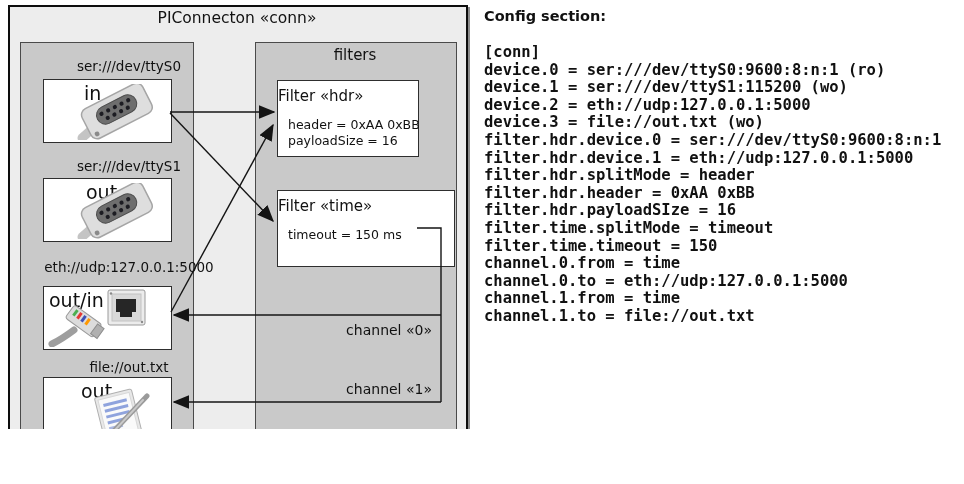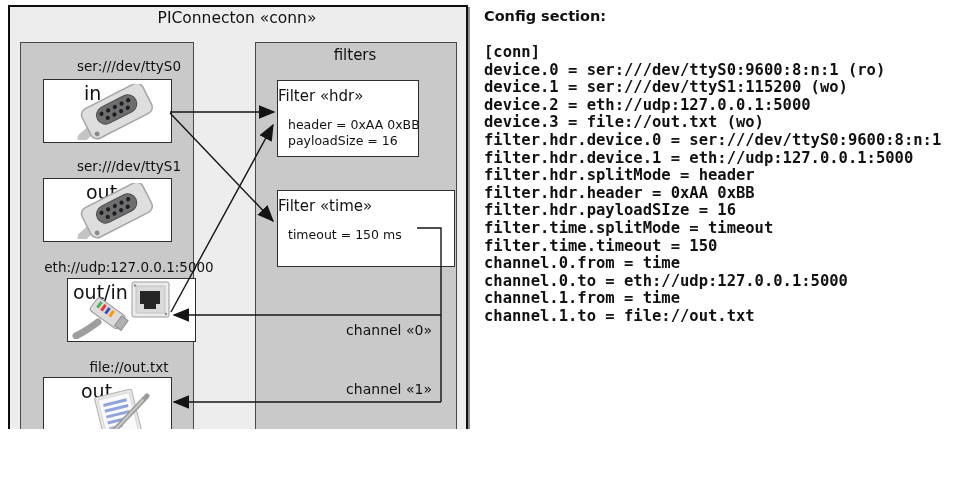--- a/index.html
+++ b/index.html
@@ -90,21 +90,21 @@
         <circle cx="35.7" cy="28.5" r="2.1" fill="#1c1c22"></circle>
           <circle cx="43.2" cy="28.5" r="2.1" fill="#1c1c22"></circle>
         <circle cx="50.7" cy="28.5" r="2.1" fill="#1c1c22"></circle>
           <circle cx="58.2" cy="28.5" r="2.1" fill="#1c1c22"></circle>
         <circle cx="19" cy="38" r="2.4" fill="#8a8a8a"></circle>
       </g>
     </svg>
   </div>
 
   <div class="abs dev-label" style="top:259px;">eth://udp:127.0.0.1:5000</div>
-  <div class="abs dev-box" style="top:278px;margin-left:24px;">
+  <div class="abs dev-box" style="top:286px;">
     <div class="abs role" style="left:5px;top:2px;">out/in</div>
     <svg class="abs" style="left:0;top:0;" width="127" height="60" viewBox="0 0 127 60">
       <rect x="64" y="3" width="37" height="35" rx="2" fill="#ececec" stroke="#9a9a9a"></rect>
       <rect x="68" y="7" width="29" height="27" fill="#d9d9d9" stroke="#c2c2c2"></rect>
       <path d="M72 12 h20 v13 h-4 v5 h-12 v-5 h-4 z" fill="#262626"></path>
       <circle cx="67" cy="6.5" r="1.2" fill="#8a8a8a"></circle>
         <circle cx="98" cy="35" r="1.2" fill="#8a8a8a"></circle>
       <path d="M8 57 Q18 52 30 43" stroke="#9e9e9e" stroke-width="7" fill="none" stroke-linecap="round"></path>
       <g transform="rotate(36 42 36)">
         <rect x="22" y="28" width="34" height="16" rx="3" fill="#dcdcdc" stroke="#9a9a9a"></rect>

